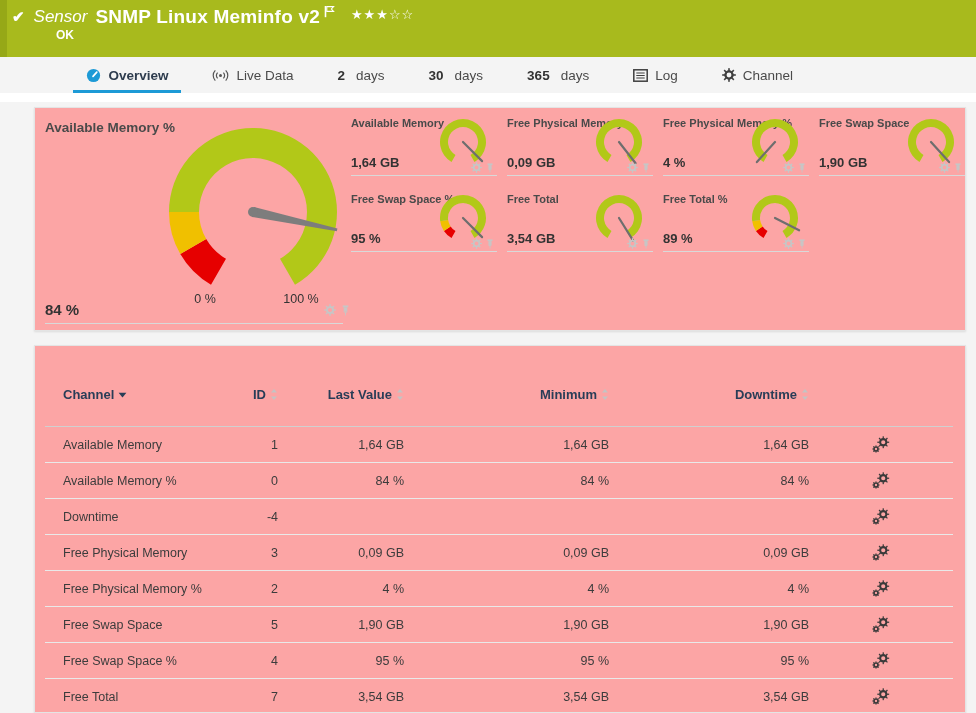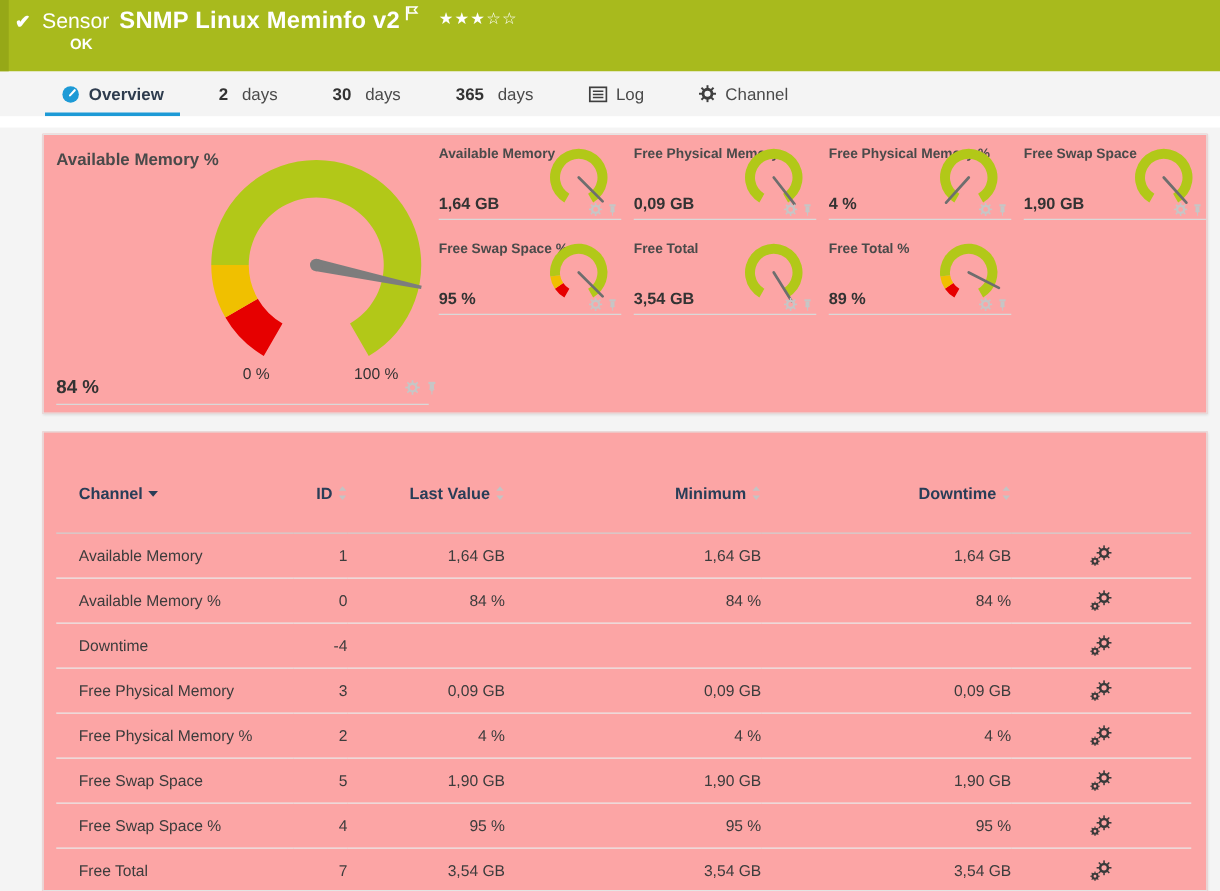--- a/index.html
+++ b/index.html
@@ -8,28 +8,28 @@
   #app {
     position: relative; width: 976px; height: 713px;
     background: #f4f4f4; overflow: hidden; margin: 0 auto;
   }
 
   
   .hdr { position:absolute; left:0; top:0; width:976px; height:57px; background:#a8ba1d; color:#fff; }
   .hdr-strip { position:absolute; left:0; top:0; width:7px; height:57px; background:#96a817; }
   .hdr-row1 { position:absolute; left:12px; top:4px; display:flex; align-items:center; }
   .check { font-size:15px; font-weight:bold; margin-right:9px; }
-  .kind { font-size:17px; margin-right:8px; }
+  .kind { font-style:italic; font-size:17px; margin-right:8px; }
   .title { font-weight:bold; font-size:19px; letter-spacing:.2px; }
   .flag { margin:0 2px 8px 4px; }
   .stars { margin-left:14px; font-size:13px; letter-spacing:1px; margin-bottom:6px; cursor:pointer; }
   .hdr-status { position:absolute; left:56px; top:28px; font-size:12px; font-weight:bold; }
 
   
-  .tabs { position:absolute; left:0; top:57px; width:824px; height:36px; display:flex; align-items:stretch; padding-left:36px; }
+  .tabs { position:absolute; left:0; top:57px; width:824px; height:36px; display:flex; align-items:stretch; padding-left:36px;justify-content:flex-end; }
   .tab { position:relative; display:flex; align-items:center; gap:7px; padding:0 13px; margin-right:18px;
          font-size:13.5px; color:#4a4a4a; cursor:pointer; white-space:nowrap; }
   .tab .ticon { display:inline-flex; align-items:center; }
   .tab.active { color:#2e3c4e; font-weight:bold; }
   .tab.active::after { content:""; position:absolute; left:0; right:0; bottom:0; height:3px; background:#1d9ad6; }
   .tab .num { font-weight:bold; color:#333; margin-right:4px; }
   .strip-white { position:absolute; left:0; top:93px; width:976px; height:9px; background:#fff; }
 
   
   .panel { position:absolute; background:#fca5a5; border:1px solid #e4e4e4; box-shadow:0 1px 2px rgba(0,0,0,.10); }
@@ -94,20 +94,32 @@
 
   <div class="tabs">
     <div class="tab active">
       <span class="ticon">
         <svg width="15" height="15" viewBox="0 0 15 15">
           <circle cx="7.5" cy="7.5" r="6.6" fill="#1d9ad6"></circle>
           <path d="M10.8 4.2 L7 8.3" stroke="#fff" stroke-width="1.7" stroke-linecap="round"></path>
         </svg>
       </span>
       <span>Overview</span>
+    </div>
+    <div class="tab">
+      <span class="ticon">
+        <svg width="17" height="13" viewBox="0 0 17 13" fill="none" stroke="#555" stroke-width="1.2">
+          <circle cx="8.5" cy="6.5" r="1.5" fill="#555" stroke="none"></circle>
+          <path d="M5.6 3.6 a4.1 4.1 0 0 0 0 5.8"></path>
+          <path d="M3.3 1.4 a7.3 7.3 0 0 0 0 10.2"></path>
+          <path d="M11.4 3.6 a4.1 4.1 0 0 1 0 5.8"></path>
+          <path d="M13.7 1.4 a7.3 7.3 0 0 1 0 10.2"></path>
+        </svg>
+      </span>
+      <span>Live Data</span>
     </div>
     <div class="tab">
       <span class="num">2</span>
       <span>days</span>
     </div>
     <div class="tab">
       <span class="num">30</span>
       <span>days</span>
     </div>
     <div class="tab">

